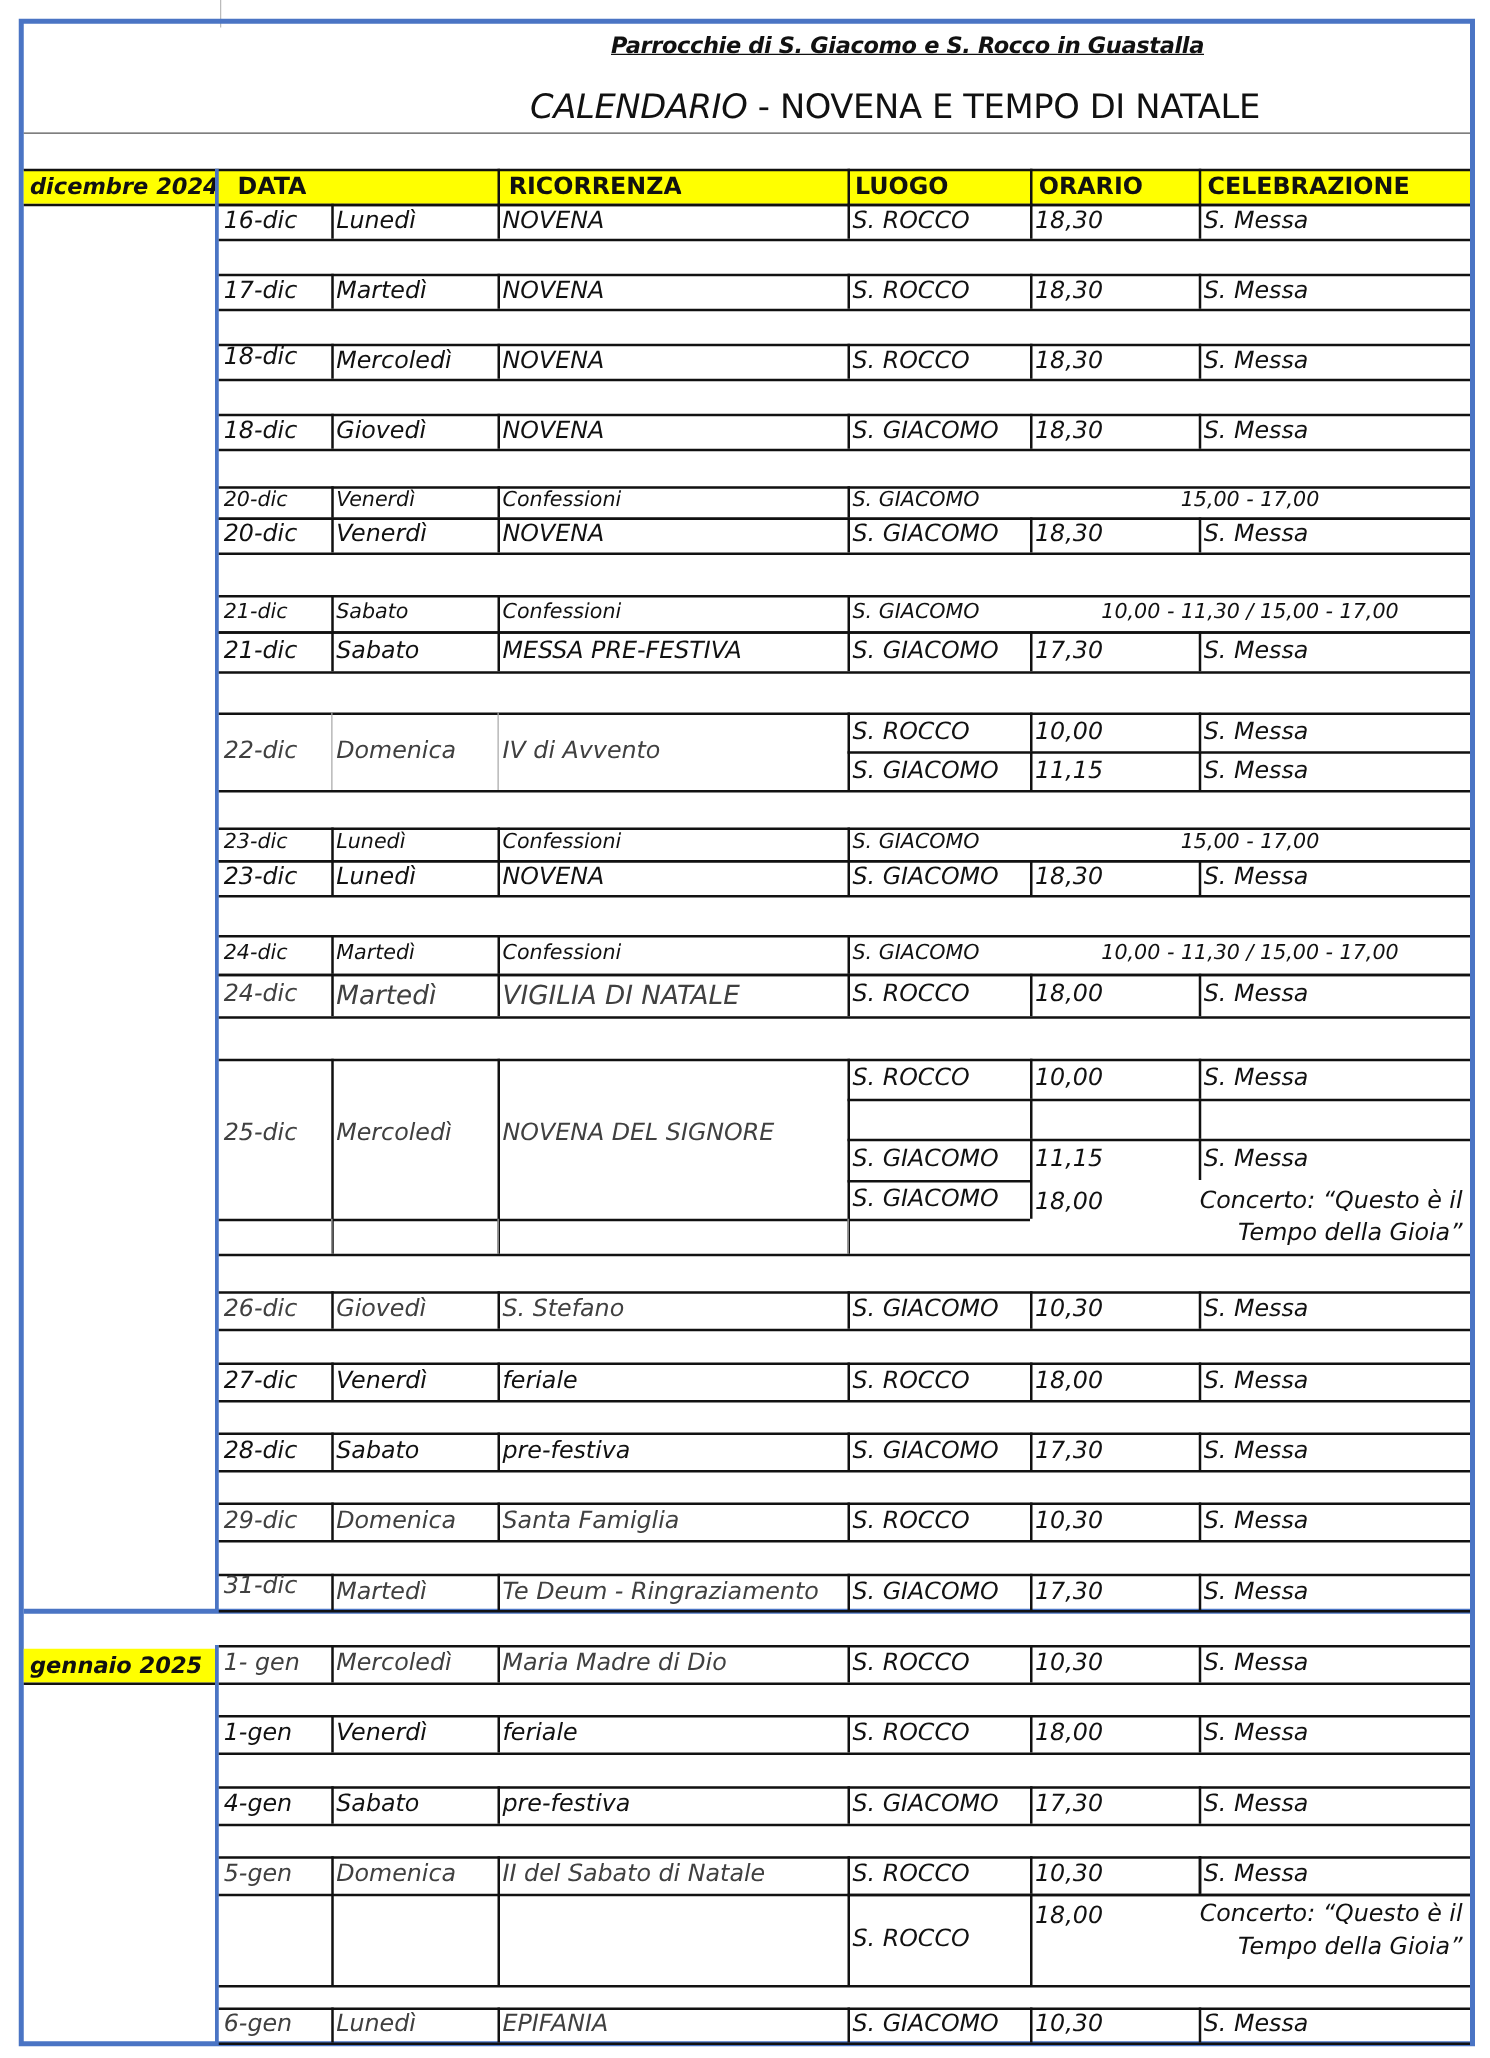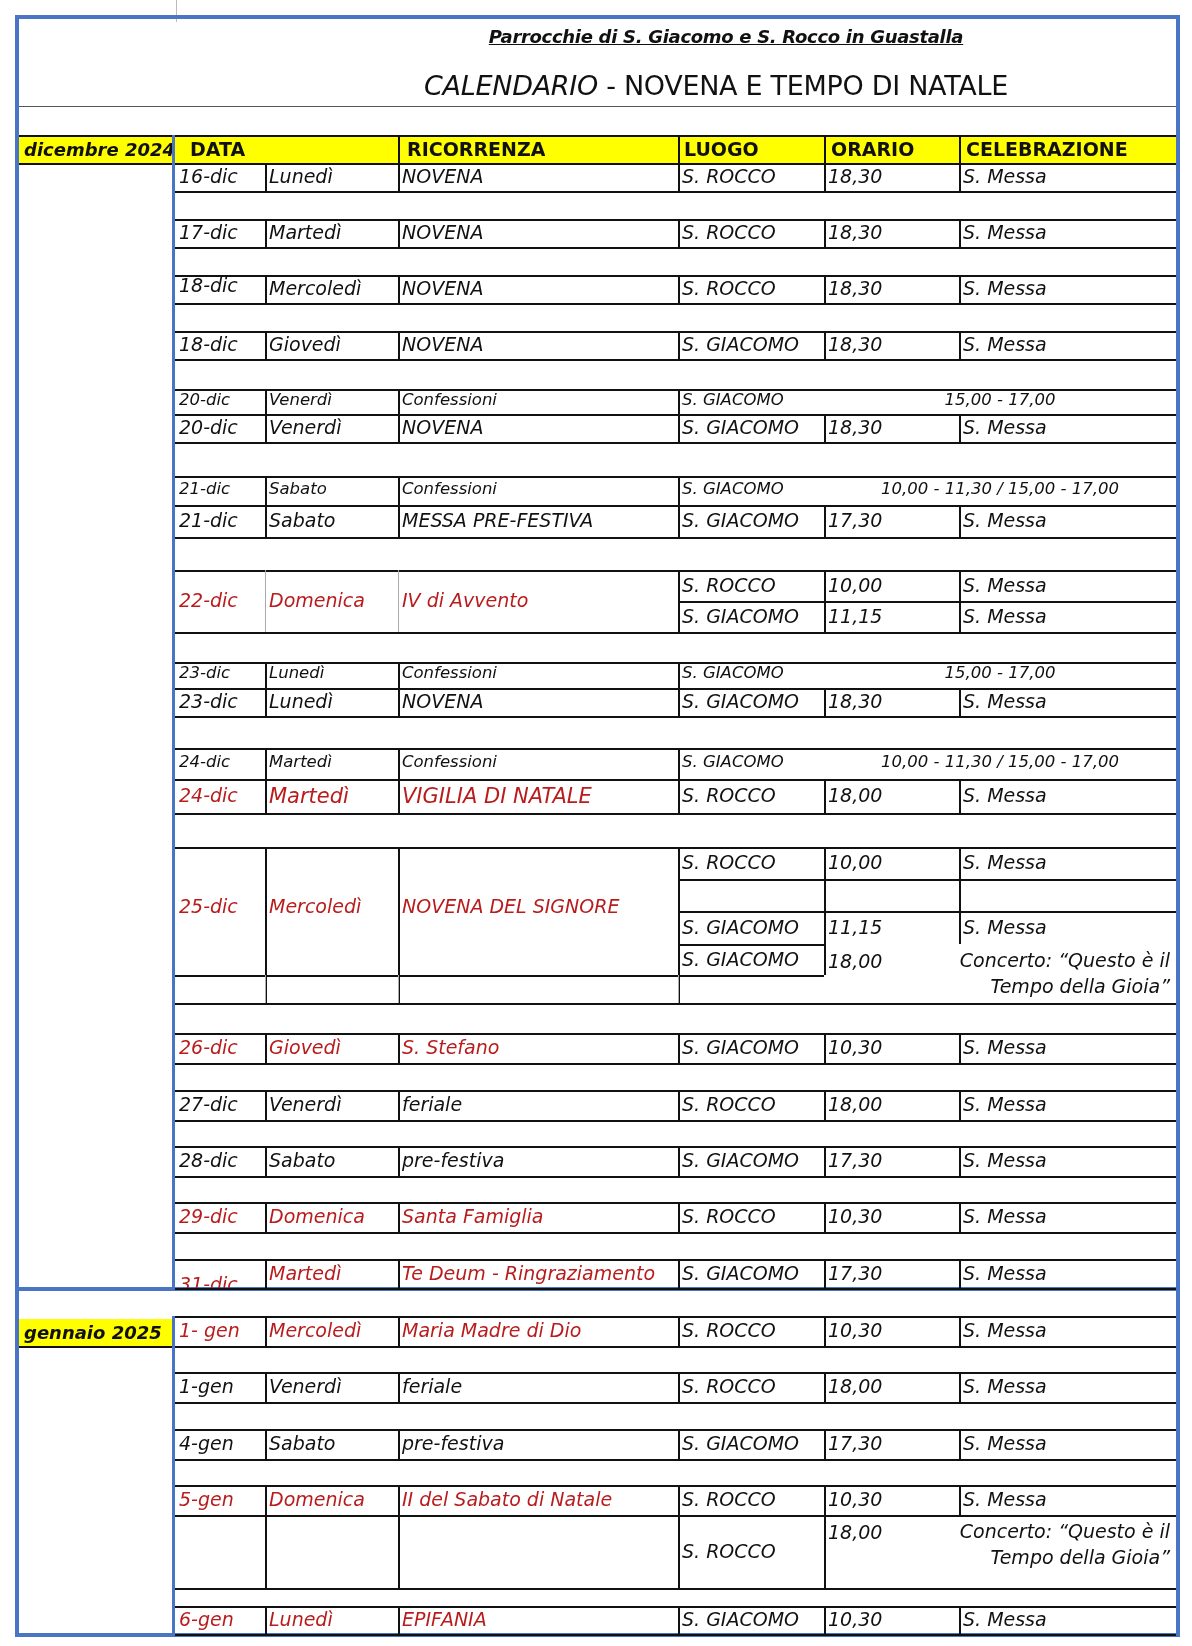--- a/index.html
+++ b/index.html
@@ -11,21 +11,21 @@
   .hdr1 { position: absolute; left: 0; width: 1192px; text-align: center; top: 26px; font-size: 18px;
           font-style: italic; font-weight: bold; letter-spacing: -0.3px; padding-left: 260px; box-sizing: border-box; text-decoration: underline; }
   .hdr2 { position: absolute; left: 0; width: 1192px; text-align: center; top: 70px; font-size: 27px;
           letter-spacing: -0.3px; padding-left: 240px; box-sizing: border-box; }
   .hdr2 i { font-style: italic; }
   .hline { position: absolute; background: #111; }
   .yellow { position: absolute; background: #ffff00; }
   .cell { position: absolute; box-sizing: border-box; font-size: 19px; font-style: italic;
           white-space: nowrap; overflow: hidden; padding-left: 4px; line-height: 1; }
   .small { font-size: 16.5px; }
-  .red { color: #b91c1c; }
+  .red { color: #404040; }
   .bold { font-weight: bold; font-style: normal; }
   .big { font-size: 21px; }
   .vline { position: absolute; background: #111; width: 2px; }
   .vgray { position: absolute; background: #aaa; width: 1px; }
   .month { position: absolute; font-weight: bold; font-style: italic; font-size: 18px; }
   .center { text-align: center; padding-left: 0; }
   .right { text-align: right; padding-right: 6px; }
 </style>
 </head>
 <body>
@@ -308,21 +308,21 @@
     <div class="cell " style="left:678px;top:1202px;width:146px;height:30px;padding-top:5px;">S. ROCCO</div>
     <div class="vline" style="left:824px;top:1202px;height:30px;"></div>
     <div class="vline" style="left:959px;top:1202px;height:30px;"></div>
     <div class="cell " style="left:824px;top:1202px;width:135px;height:30px;padding-top:5px;">10,30</div>
     <div class="cell " style="left:959px;top:1202px;width:217px;height:30px;padding-top:5px;">S. Messa</div>
     <div class="hline" style="left:175px;top:1259px;width:1001px;height:2px;"></div>
     <div class="hline" style="left:175px;top:1288px;width:1001px;height:2px;"></div>
     <div class="vline" style="left:265px;top:1259px;height:29px;"></div>
     <div class="vline" style="left:398px;top:1259px;height:29px;"></div>
     <div class="vline" style="left:678px;top:1259px;height:29px;"></div>
-    <div class="cell  red" style="left:175px;top:1259px;width:90px;height:29px;padding-top:16px;">31-dic</div>
+    <div class="cell  red" style="left:175px;top:1259px;width:90px;height:29px;padding-top:0;">31-dic</div>
     <div class="cell  red" style="left:265px;top:1259px;width:133px;height:29px;padding-top:4.5px;">Martedì</div>
     <div class="cell  red" style="left:398px;top:1259px;width:280px;height:29px;padding-top:4.5px;">Te Deum - Ringraziamento</div>
     <div class="cell " style="left:678px;top:1259px;width:146px;height:29px;padding-top:4.5px;">S. GIACOMO</div>
     <div class="vline" style="left:824px;top:1259px;height:29px;"></div>
     <div class="vline" style="left:959px;top:1259px;height:29px;"></div>
     <div class="cell " style="left:824px;top:1259px;width:135px;height:29px;padding-top:4.5px;">17,30</div>
     <div class="cell " style="left:959px;top:1259px;width:217px;height:29px;padding-top:4.5px;">S. Messa</div>
     <div class="hline" style="left:175px;top:1316px;width:1001px;height:2px;"></div>
     <div class="hline" style="left:175px;top:1346px;width:1001px;height:2px;"></div>
     <div class="vline" style="left:265px;top:1316px;height:30px;"></div>

